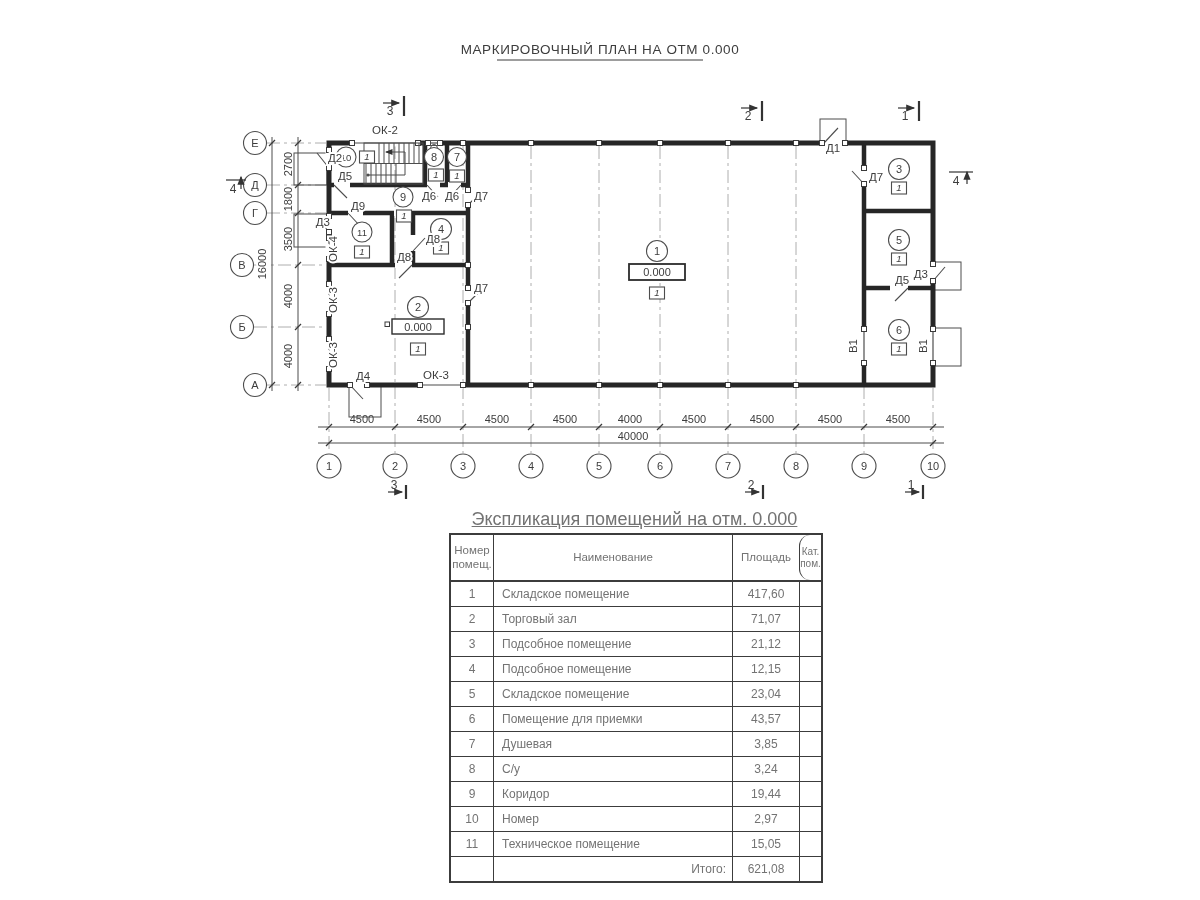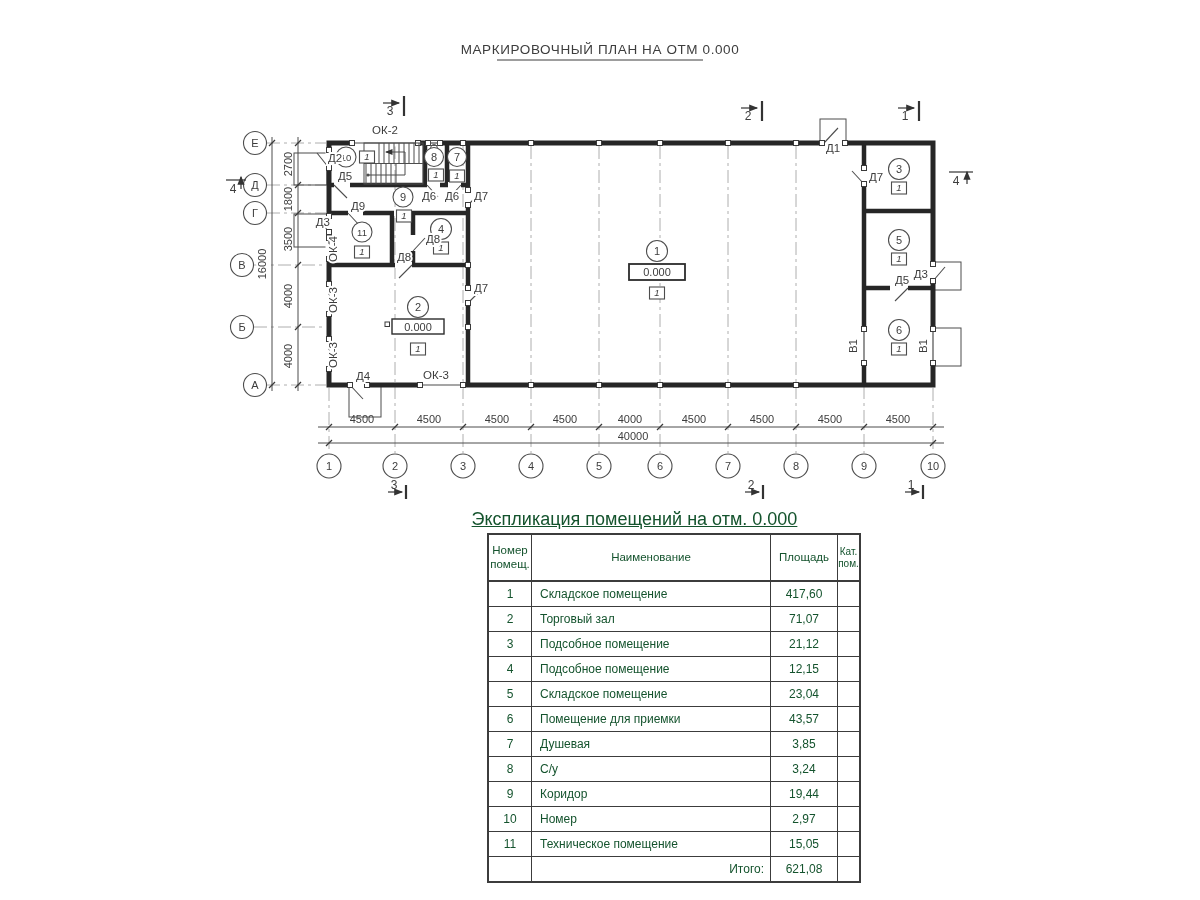--- a/index.html
+++ b/index.html
@@ -1,17 +1,17 @@
 <!DOCTYPE html>
 <html><head>
 <meta charset="utf-8">
 <style>
   html,body{margin:0;padding:0;background:#fff;}
   .sheet{position:relative;width:1200px;height:900px;background:#fff;overflow:hidden;
-         font-family:"Liberation Sans",sans-serif;color:#14532d;}
+         font-family:"Liberation Sans",sans-serif;color:#737373;}
   svg text{font-family:"Liberation Sans",sans-serif;fill:#3d3d3d;}
   .t-main{font-size:13.5px;letter-spacing:.6px;}
   .lbl{font-size:11.5px;}
   .dim{font-size:11px;}
   .axn{font-size:11px;}
   .halo{paint-order:stroke;stroke:#fff;stroke-width:4px;}
   .w5{stroke:#262626;stroke-width:5;fill:none;}
   .w4{stroke:#262626;stroke-width:4.5;fill:none;}
   .thin{stroke:#4d4d4d;stroke-width:1;fill:none;}
   .leaf{stroke:#4d4d4d;stroke-width:1.1;fill:none;}
@@ -28,31 +28,31 @@
   .rn{font-size:11px;}
   .rn2{font-size:9.5px;}
   .elev1{fill:#fff;stroke:#2c2c2c;stroke-width:1.8;}
   .elev2{fill:#fff;stroke:#2c2c2c;stroke-width:1.4;}
   .sh{stroke:#333;stroke-width:1.2;}
   .sv{stroke:#333;stroke-width:2.2;}
   .sn{font-size:12px;}
   
   .expl-title{position:absolute;left:449px;top:509px;width:371px;text-align:center;
               font-size:18px;text-decoration:underline;}
-  .expl{position:absolute;left:449px;top:533px;width:370px;border:2px solid #3c3c3c;margin-left:38px;}
+  .expl{position:absolute;left:449px;top:533px;width:370px;border:2px solid #3c3c3c;}
   .xrow{display:grid;grid-template-columns:42px 1fr 67px 22px;height:24px;}
   .xrow + .xrow{border-top:1px solid #3c3c3c;}
   .xhead{height:45px;border-bottom:1px solid #3c3c3c;}
   .c{display:flex;align-items:center;justify-content:center;border-left:1px solid #3c3c3c;
      font-size:12px;overflow:hidden;}
   .c:first-child{border-left:none;}
   .c2l{justify-content:flex-start;padding-left:8px;}
   .c2r{justify-content:flex-end;padding-right:6px;}
   .xhead .c{font-size:11.5px;text-align:center;line-height:1.15;}
-  .c4h{font-size:10px !important;padding:8px 1px;}
+  .c4h{font-size:10px !important;padding:8px 1px;border-radius:11px;}
 </style>
 </head>
 <body>
 
 <div class="sheet">
 
 <svg width="1200" height="505" viewBox="0 0 1200 505">
   <defs>
     <marker id="ah" markerWidth="9" markerHeight="8" refX="6.5" refY="3" orient="auto">
       <path d="M0,0 L7.5,3 L0,6 Z" fill="#333"></path>

